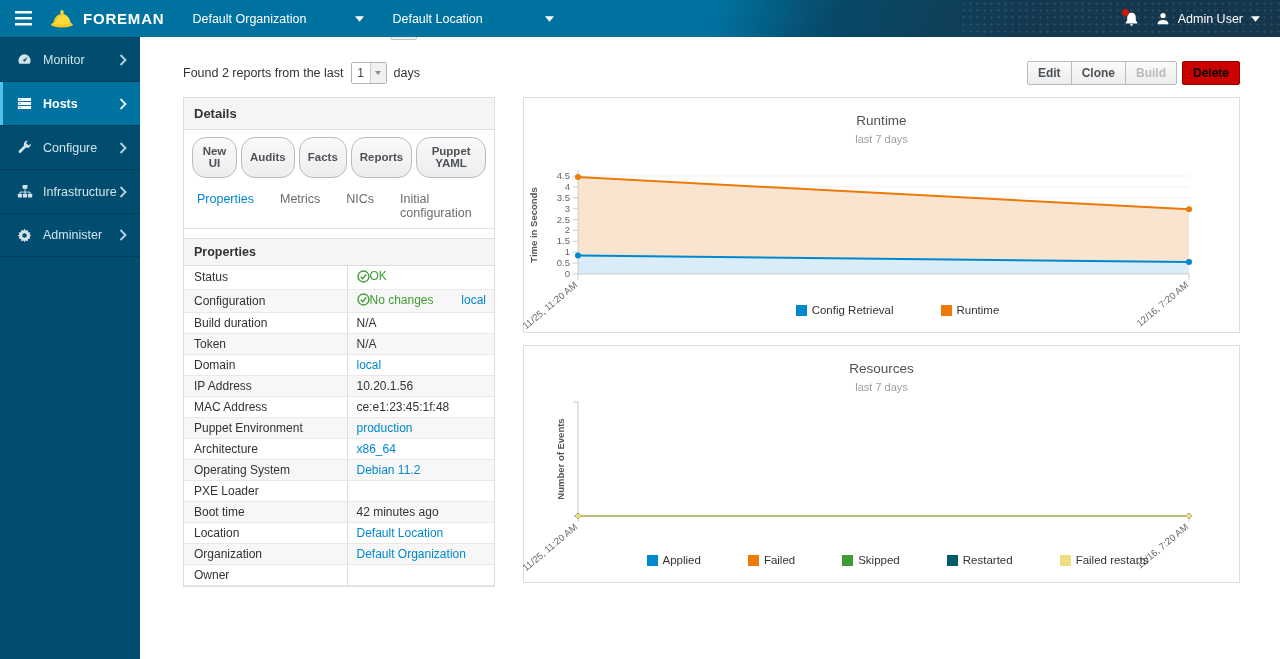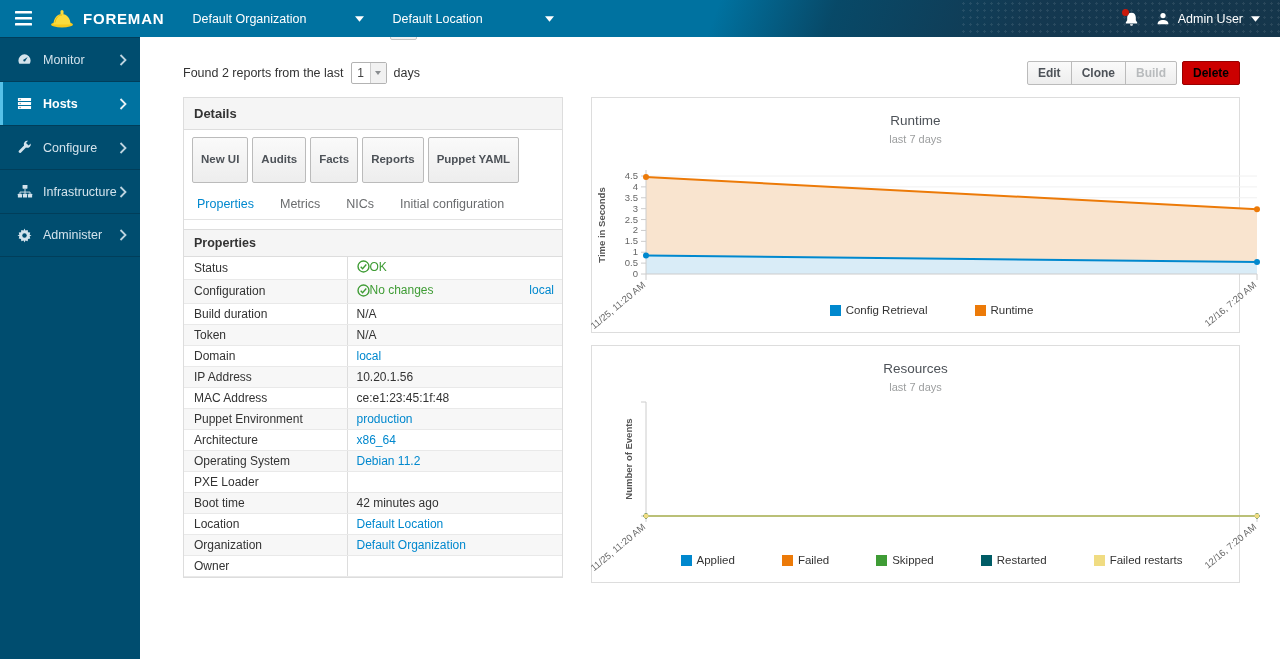--- a/index.html
+++ b/index.html
@@ -61,25 +61,25 @@
     background:linear-gradient(#fafafa,#ededed); border:1px solid #bbb; padding:5px 10px 5px; cursor:pointer; }
   .btn + .btn { margin-left:-1px; }
   .btn:first-child { border-radius:2px 0 0 2px; }
   .btn.last { border-radius:0 2px 2px 0; }
   .btn.disabled { color:#b8bbbd; cursor:default; }
   .btn.danger { background:#cc0000; color:#000000; border:1px solid #990000; border-radius:2px; margin-left:5px; }
 
   .content-row { display:flex; gap:28px; margin-top:12px; align-items:flex-start; }
 
   
-  .details-panel { width:380px; flex:none; border:1px solid #ddd; background:#fff; }
+  .details-panel { width:312px; flex:none; border:1px solid #ddd; background:#fff; }
   .panel-heading { background:#f5f5f5; border-bottom:1px solid #ddd; padding:8px 10px; font-size:13px; font-weight:bold; color:#333; }
   .detail-btn-row { padding:7px 8px 7px 8px; display:flex; gap:4px; }
   .sbtn { font-family:inherit; font-size:11.5px; font-weight:bold; color:#4d5258; background:linear-gradient(#fafafa,#ededed);
-    border:1px solid #bbb; border-radius:2px; padding:16px 8px; cursor:pointer; line-height:1; }
+    border:1px solid #bbb; border-radius:14px; padding:8px 8px; cursor:pointer; line-height:1; }
   .detail-tabs { display:flex; gap:24px; padding:2px 12px 0; border-bottom:1px solid #e3e3e3; font-size:12.5px; }
   .dtab { padding:5px 1px 8px; color:#6a6c6e; cursor:pointer; }
   .dtab.active { color:#0088ce; }
   .props-heading { margin-top:9px; background:#f5f5f5; border-top:1px solid #ddd; border-bottom:1px solid #ddd;
     padding:6px 10px; font-weight:bold; font-size:12.5px; color:#333; }
   table.props { width:100%; border-collapse:collapse; font-size:12px; color:#333; }
   table.props td { padding:3px 8px 3px 10px; border-bottom:1px solid #e9e9e9; height:19px; }
   table.props td.val { border-left:1px solid #ddd; padding-left:9px; }
   table.props tr:nth-child(even) { background:#f7f7f7; }
   table.props td.lbl { width:163px; }

